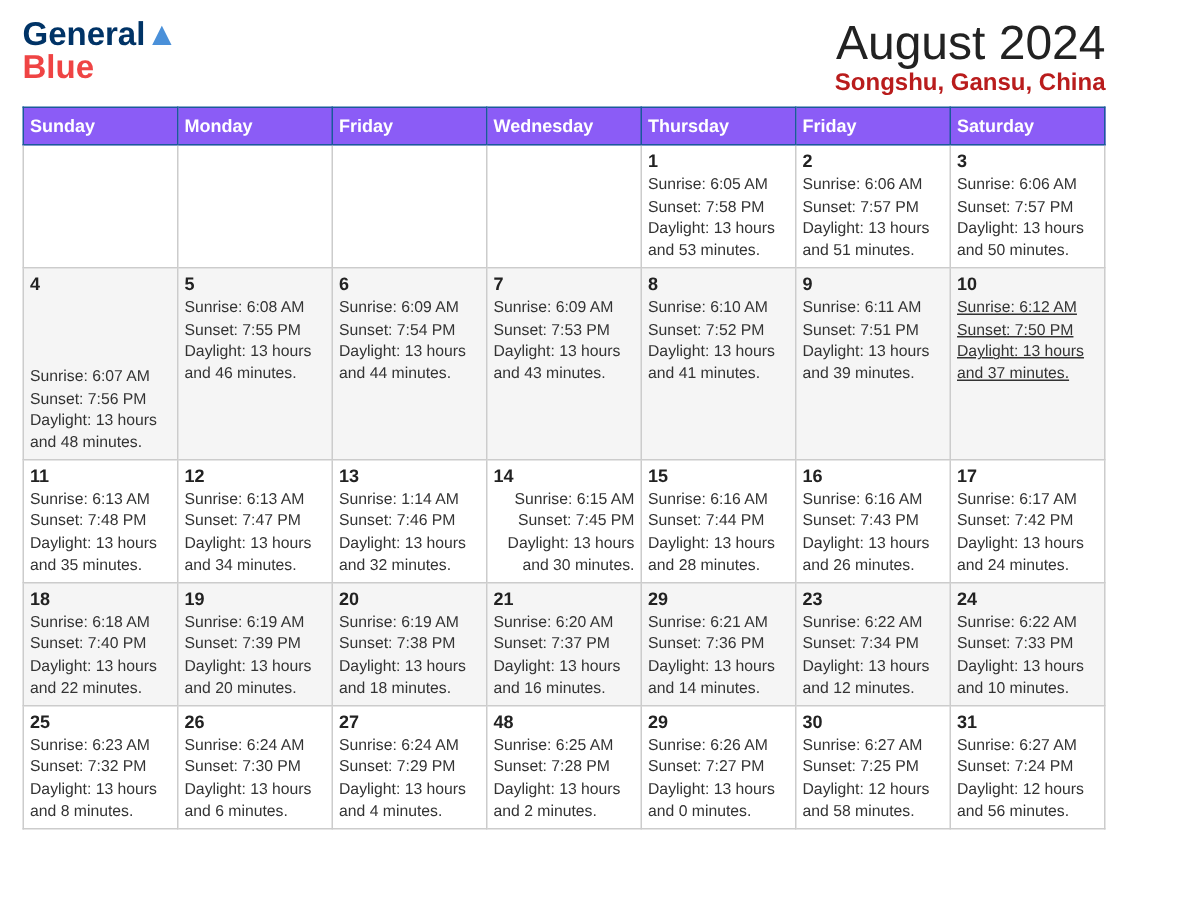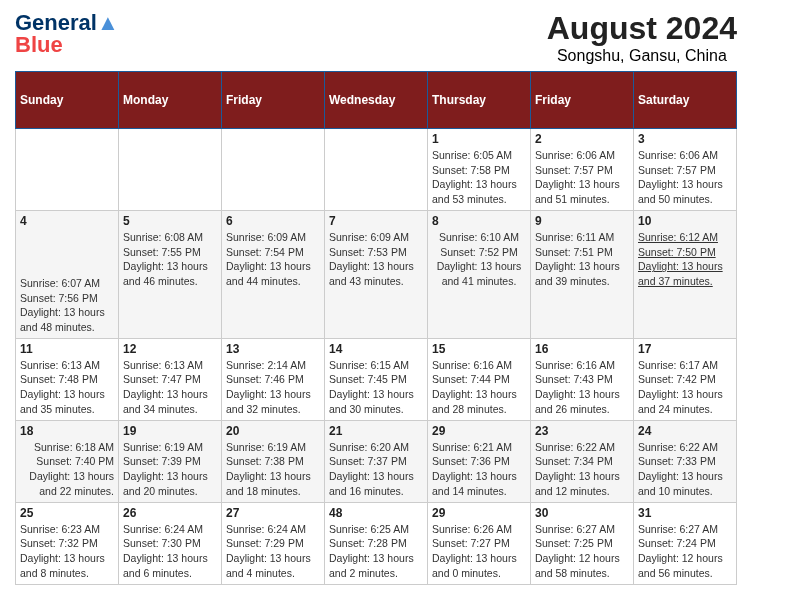--- a/index.html
+++ b/index.html
@@ -29,38 +29,37 @@
     .logo-wrapper {
       display: flex;
       align-items: center;
       gap: 4px;
     }
     .title-area {
       text-align: right;
     }
     .title-area h1 {
       font-size: 32px;
-      font-weight: bold;
+      font-weight: normal;
       color: #222;
     }
     .title-area h2 {
       font-size: 16px;
-      font-weight: normal;
-      color: #000000;
-      text-align: center;
+      font-weight: bold;
+      color: #b91c1c;
     }
     .calendar {
       width: 100%;
       border-collapse: collapse;
       font-size: 11px;
     }
     .calendar thead th {
-      background: #7f1d1d;
+      background: #8b5cf6;
       color: #fff;
-      padding: 21px 4px;
+      padding: 5px 4px;
       text-align: left;
       font-size: 12px;
       border: 1px solid #1a5a9a;
     }
     .calendar tbody td {
       border: 1px solid #ccc;
       vertical-align: top;
       padding: 3px 4px;
       width: calc(100% / 7);
       height: 82px;
@@ -168,21 +167,21 @@
           </td>
           <td>
             <span class="day-num">7</span>
             <div class="day-info" style="white-space: pre-line;">Sunrise: 6:09 AM
 Sunset: 7:53 PM
 Daylight: 13 hours
 and 43 minutes.</div>
           </td>
           <td>
             <span class="day-num">8</span>
-            <div class="day-info" style="white-space: pre-line; text-align: center;">Sunrise: 6:10 AM
+            <div class="day-info" style="white-space: pre-line;">Sunrise: 6:10 AM
 Sunset: 7:52 PM
 Daylight: 13 hours
 and 41 minutes.</div>
           </td>
           <td>
             <span class="day-num">9</span>
             <div class="day-info" style="white-space: pre-line;">Sunrise: 6:11 AM
 Sunset: 7:51 PM
 Daylight: 13 hours
 and 39 minutes.</div>
@@ -205,28 +204,28 @@
           </td>
           <td>
             <span class="day-num">12</span>
             <div class="day-info" style="white-space: pre-line;">Sunrise: 6:13 AM
 Sunset: 7:47 PM
 Daylight: 13 hours
 and 34 minutes.</div>
           </td>
           <td>
             <span class="day-num">13</span>
-            <div class="day-info" style="white-space: pre-line;">Sunrise: 2:14 AM
+            <div class="day-info" style="white-space: pre-line;">Sunrise: 1:14 AM
 Sunset: 7:46 PM
 Daylight: 13 hours
 and 32 minutes.</div>
           </td>
           <td>
             <span class="day-num">14</span>
-            <div class="day-info" style="white-space: pre-line;">Sunrise: 6:15 AM
+            <div class="day-info" style="white-space: pre-line; text-align: right;">Sunrise: 6:15 AM
 Sunset: 7:45 PM
 Daylight: 13 hours
 and 30 minutes.</div>
           </td>
           <td>
             <span class="day-num">15</span>
             <div class="day-info" style="white-space: pre-line;">Sunrise: 6:16 AM
 Sunset: 7:44 PM
 Daylight: 13 hours
 and 28 minutes.</div>
@@ -242,21 +241,21 @@
             <span class="day-num">17</span>
             <div class="day-info" style="white-space: pre-line;">Sunrise: 6:17 AM
 Sunset: 7:42 PM
 Daylight: 13 hours
 and 24 minutes.</div>
           </td>
         </tr>
         <tr>
           <td>
             <span class="day-num">18</span>
-            <div class="day-info" style="white-space: pre-line; text-align: right;">Sunrise: 6:18 AM
+            <div class="day-info" style="white-space: pre-line;">Sunrise: 6:18 AM
 Sunset: 7:40 PM
 Daylight: 13 hours
 and 22 minutes.</div>
           </td>
           <td>
             <span class="day-num">19</span>
             <div class="day-info" style="white-space: pre-line;">Sunrise: 6:19 AM
 Sunset: 7:39 PM
 Daylight: 13 hours
 and 20 minutes.</div>

